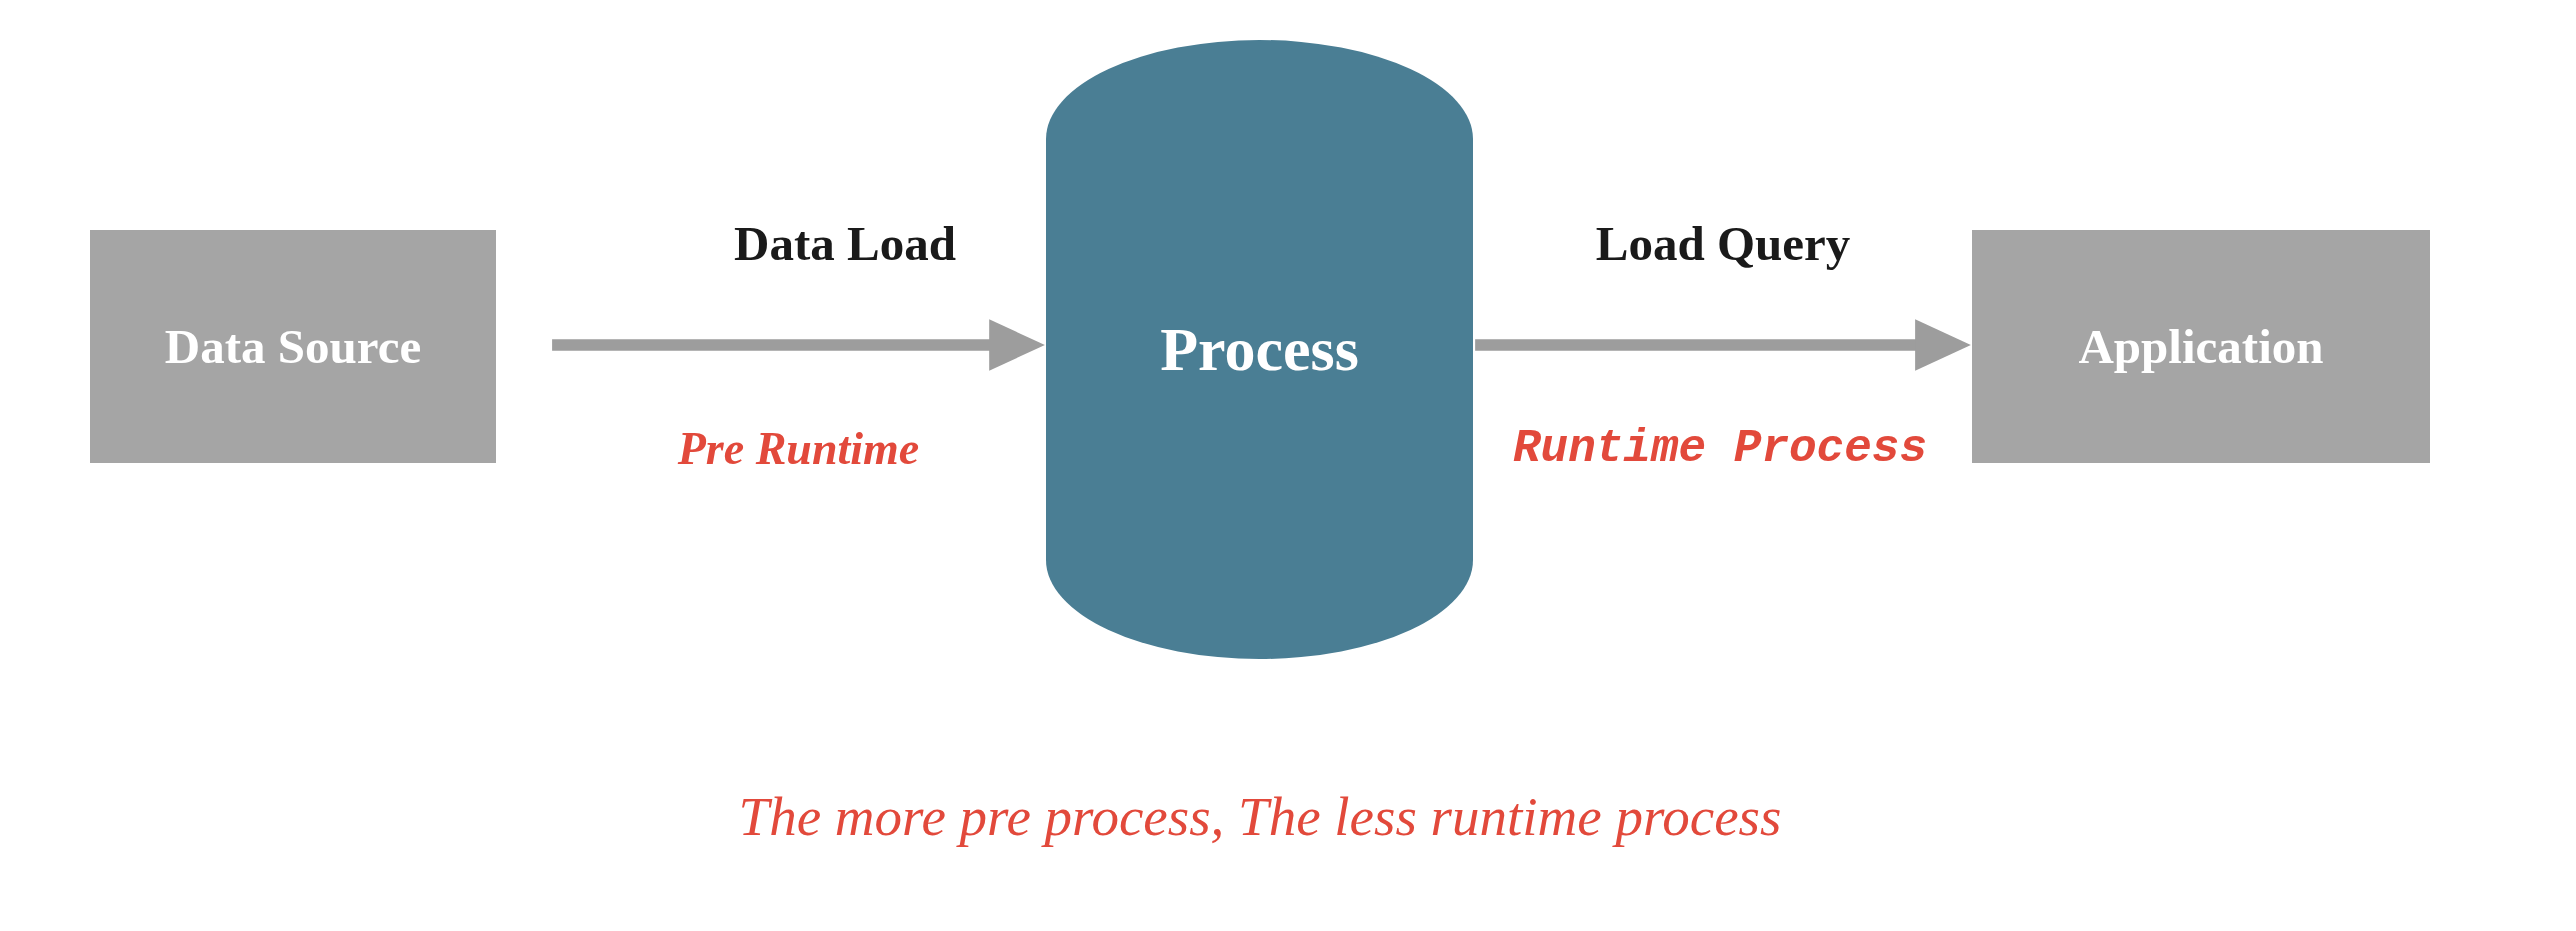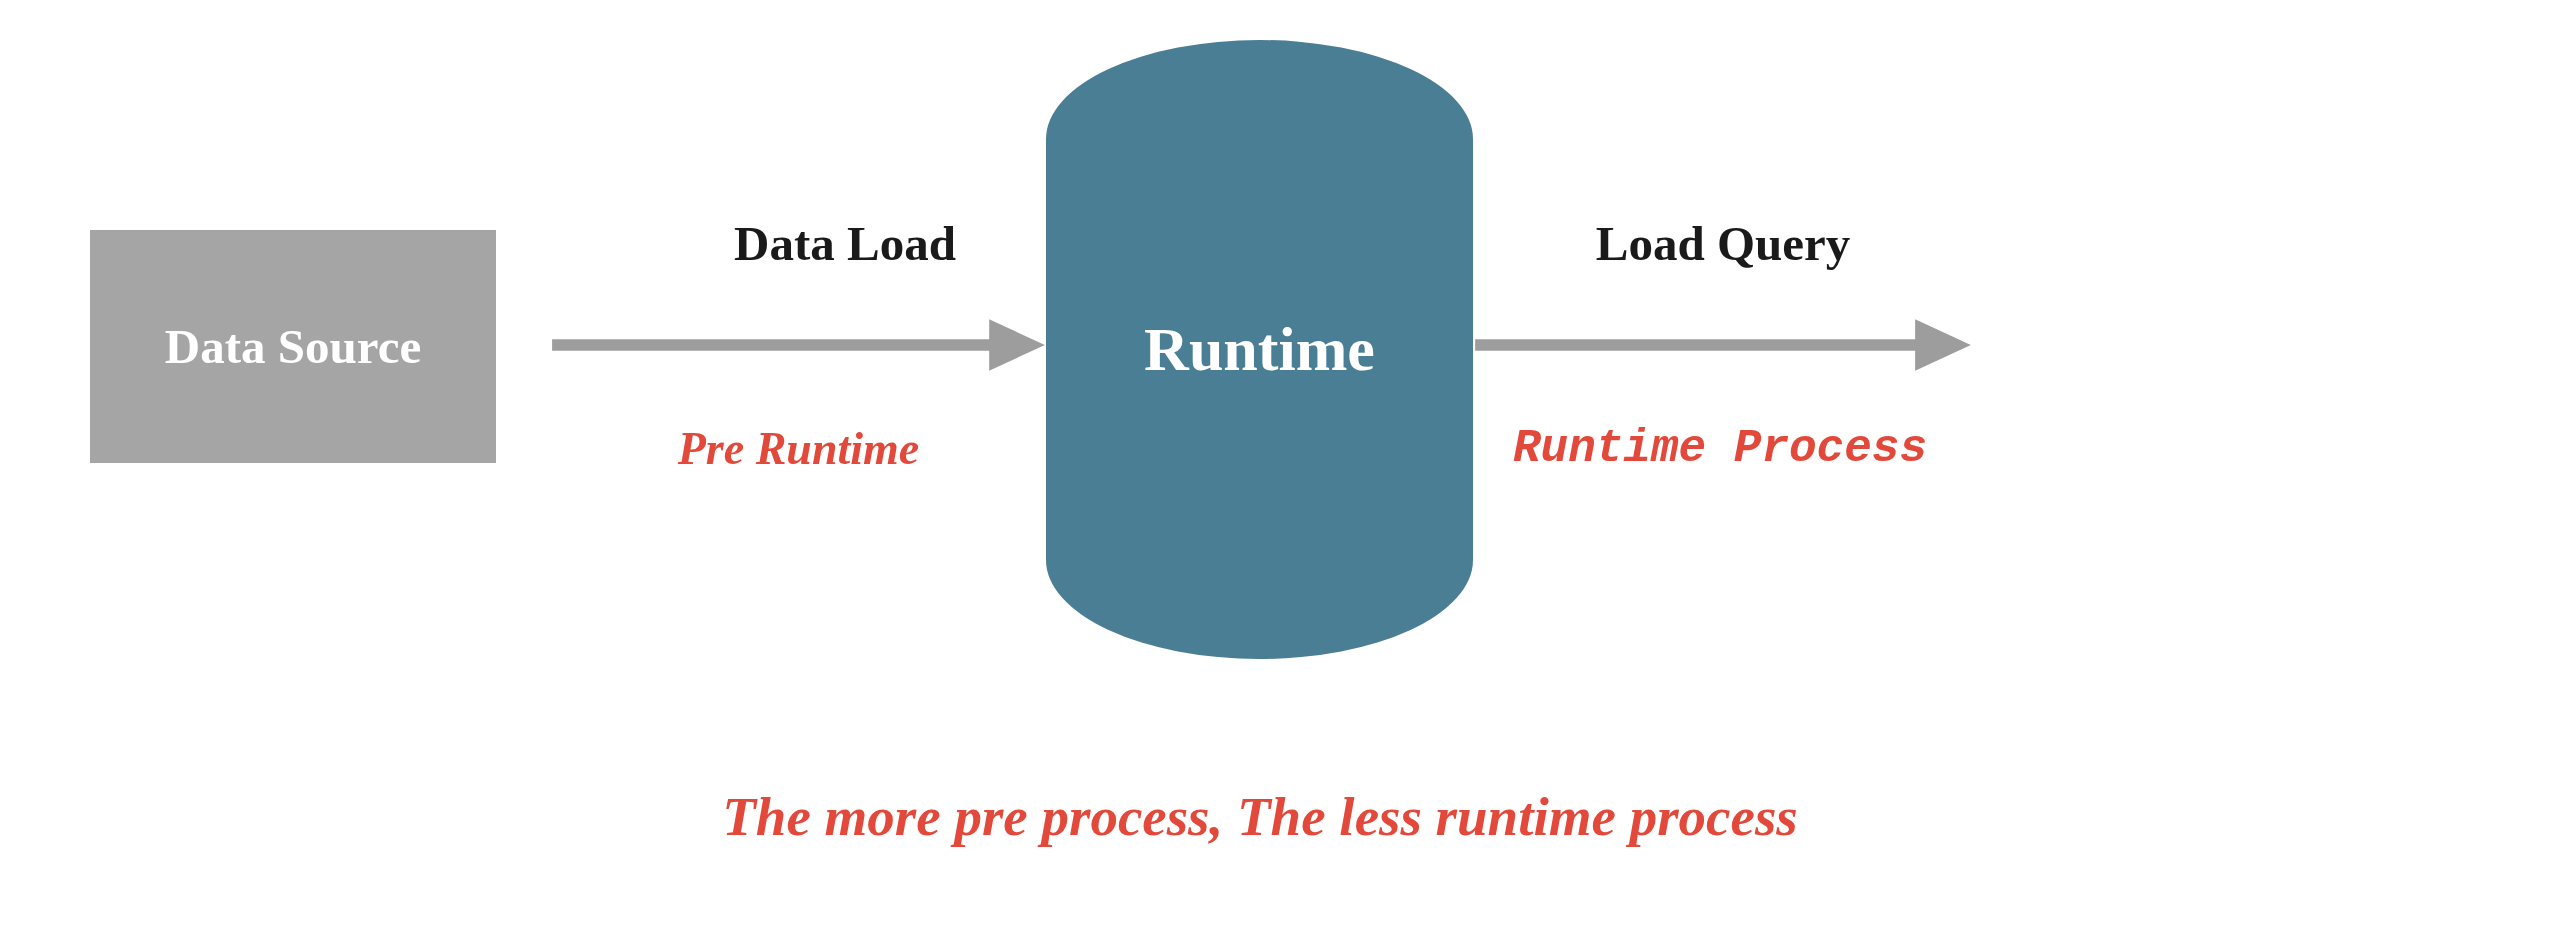--- a/index.html
+++ b/index.html
@@ -68,21 +68,21 @@
     font-size:46px;
     color:var(--accent-red);
     line-height:1;
   }
   .sublabel-pre{left:551px;width:495px;top:426px;}
   .sublabel-runtime{left:1474px;width:492px;top:426px;font-family:Liberation Mono, monospace;}
   .caption{
     position:absolute;
     left:0;top:789px;width:2520px;
     text-align:center;
-    font-weight:bold;
+    font-weight:normal;
     font-style:italic;
     font-size:55px;
     color:var(--accent-red);
     line-height:1;
   }
 </style>
 </head>
 <body>
 
 <div class="canvas">
@@ -93,28 +93,31 @@
 
   <svg class="arrow arrow-load" width="495" height="66" viewBox="0 0 672 90">
     <line x1="0" y1="45" x2="602" y2="45" stroke="currentColor" stroke-width="16"></line>
     <polygon points="596,10 672,45 596,80" fill="currentColor"></polygon>
   </svg>
 
   <div class="edge-label label-load">Data Load</div>
   <div class="edge-sublabel sublabel-pre">Pre Runtime</div>
 
   <div class="cylinder">
-    <span>Runtime</span>
+    <span>Process</span>
   </div>
 
   <svg class="arrow arrow-query" width="498" height="66" viewBox="0 0 676 90">
     <line x1="0" y1="45" x2="606" y2="45" stroke="currentColor" stroke-width="16"></line>
     <polygon points="600,10 676,45 600,80" fill="currentColor"></polygon>
   </svg>
 
   <div class="edge-label label-query">Load Query</div>
   <div class="edge-sublabel sublabel-runtime">Runtime Process</div>
 
+  <div class="node-box box-application">
+    <span>Application</span>
+  </div>
 
   <div class="caption">The more pre process, The less runtime process</div>
 
 </div>
 
 
 </body></html>

